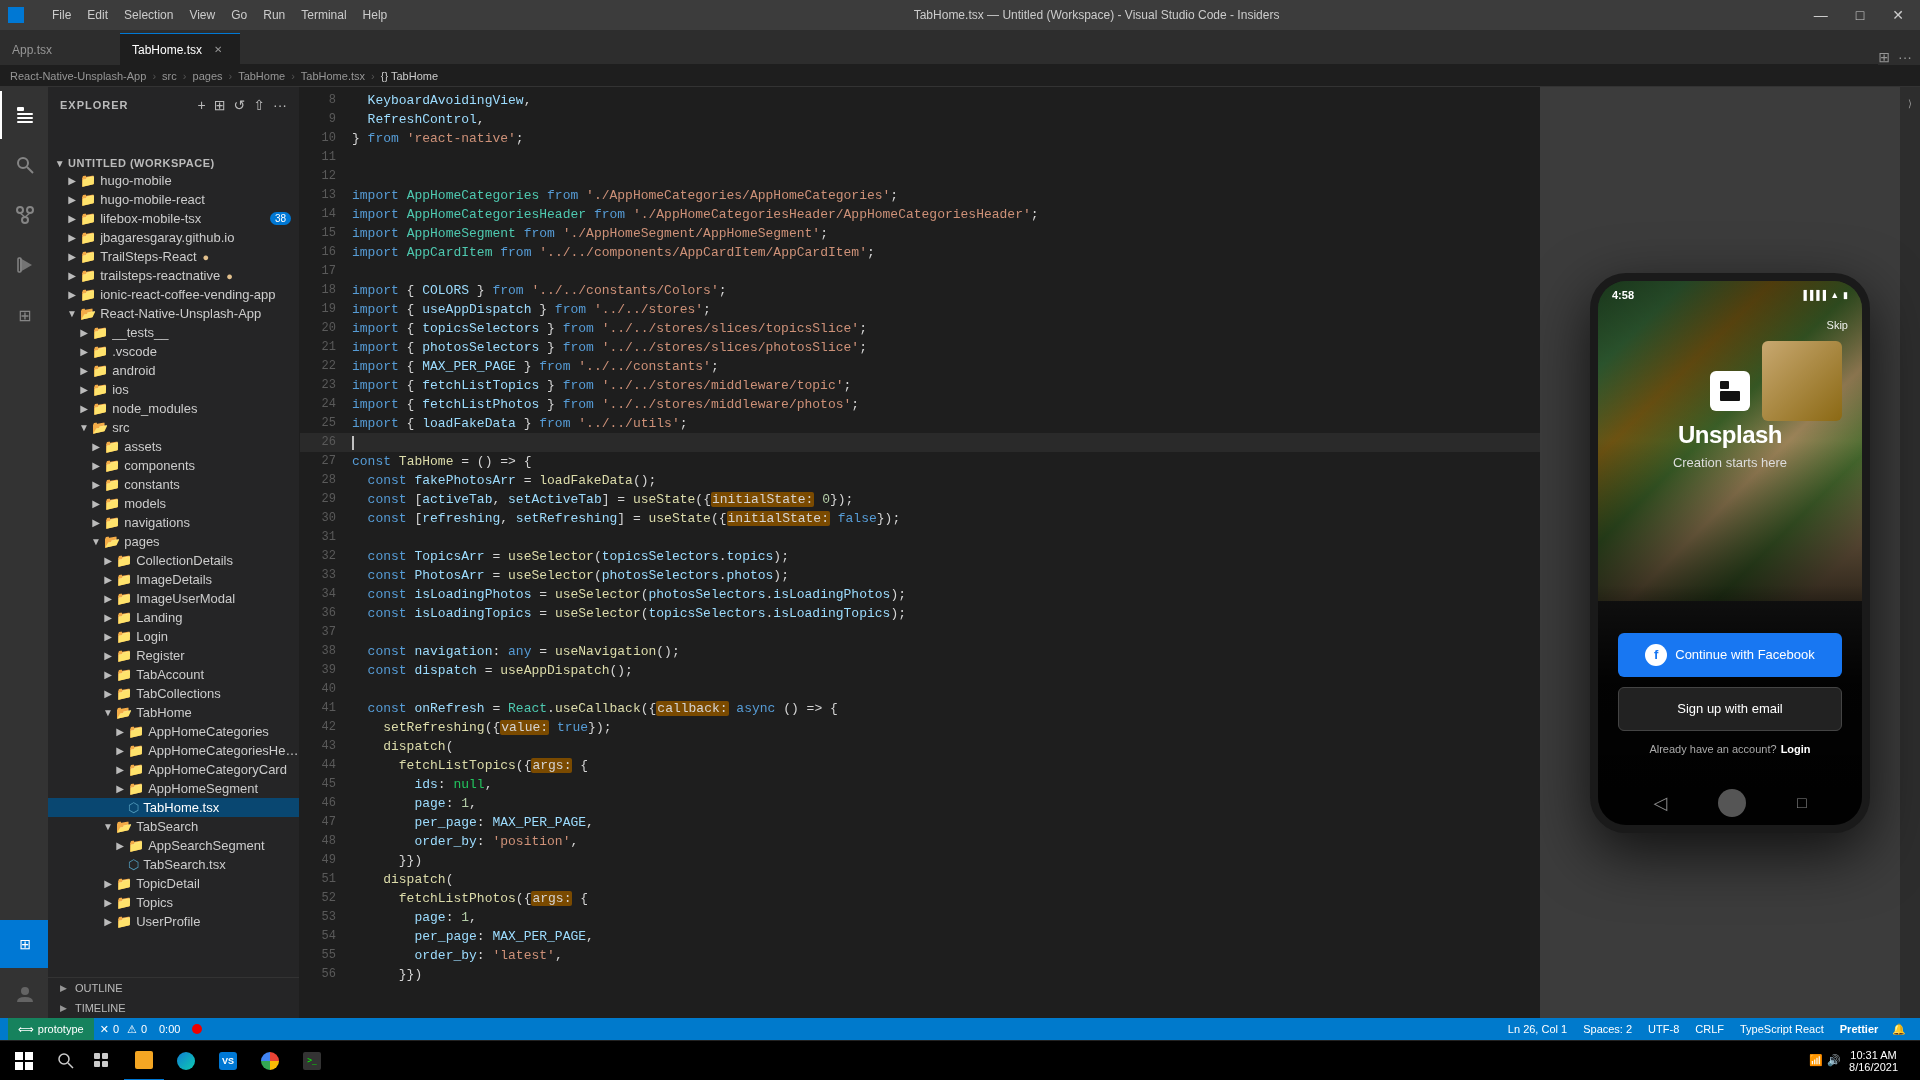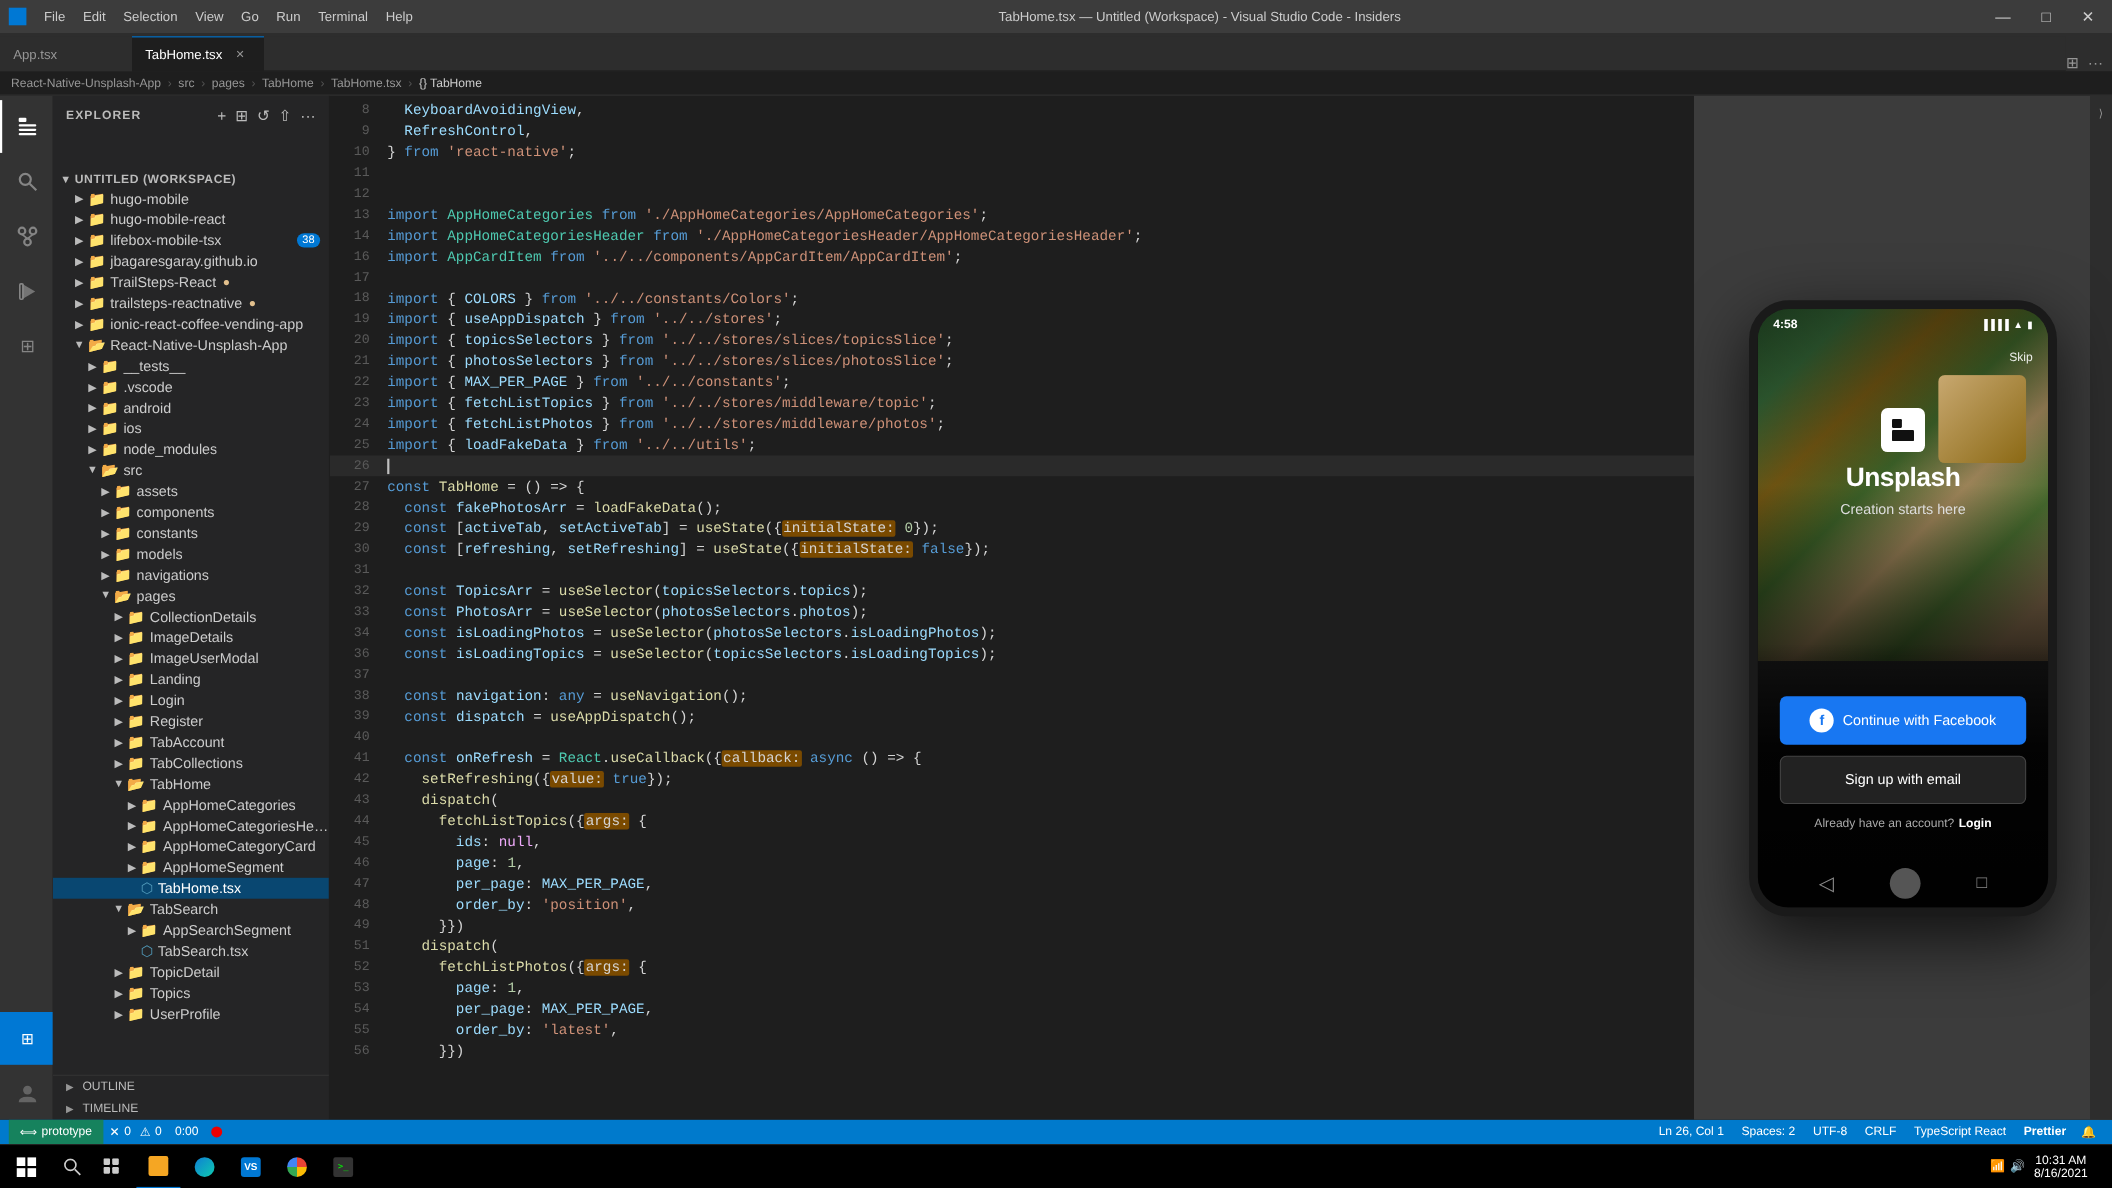--- a/index.html
+++ b/index.html
@@ -3,21 +3,21 @@
   <meta charset="utf-8">
   <style>
     * { margin: 0; padding: 0; box-sizing: border-box; }
     body { width: 1920px; height: 1080px; overflow: hidden; font-family: 'Segoe UI', sans-serif; background: #1e1e1e; display: flex; flex-direction: column; }
 
     
     .title-bar {
       height: 30px; background: #3c3c3c; display: flex; align-items: center; justify-content: space-between;
       padding: 0 8px; flex-shrink: 0;
     }
-    .title-bar-left { display: flex; align-items: center; gap: 16px; }
+    .title-bar-left { display: flex; align-items: center; gap: 28px; }
     .title-bar-menu { display: flex; gap: 16px; }
     .title-bar-menu span { color: #ccc; font-size: 12px; cursor: pointer; }
     .title-bar-center { color: #ccc; font-size: 12px; flex: 1; text-align: center; }
     .title-bar-right { display: flex; gap: 12px; }
     .title-bar-btn { color: #ccc; font-size: 14px; cursor: pointer; padding: 2px 8px; }
     .vscode-icon { width: 16px; height: 16px; background: #0078d4; display: inline-block; }
 
     
     .tab-bar {
       height: 35px; background: #2d2d2d; display: flex; align-items: flex-end; flex-shrink: 0;
@@ -452,20 +452,24 @@
           </div>
         <div class="code-line">
             <span class="line-num">13</span>
             <span class="line-content"><span style="color:#569cd6;">import</span> <span style="color:#4ec9b0;">AppHomeCategories</span> <span style="color:#569cd6;">from</span> <span style="color:#ce9178;">'./AppHomeCategories/AppHomeCategories'</span>;</span>
           </div>
         <div class="code-line">
             <span class="line-num">14</span>
             <span class="line-content"><span style="color:#569cd6;">import</span> <span style="color:#4ec9b0;">AppHomeCategoriesHeader</span> <span style="color:#569cd6;">from</span> <span style="color:#ce9178;">'./AppHomeCategoriesHeader/AppHomeCategoriesHeader'</span>;</span>
           </div>
         <div class="code-line">
+            <span class="line-num">15</span>
+            <span class="line-content"><span style="color:#569cd6;">import</span> <span style="color:#4ec9b0;">AppHomeSegment</span> <span style="color:#569cd6;">from</span> <span style="color:#ce9178;">'./AppHomeSegment/AppHomeSegment'</span>;</span>
+          </div>
+        <div class="code-line">
             <span class="line-num">16</span>
             <span class="line-content"><span style="color:#569cd6;">import</span> <span style="color:#4ec9b0;">AppCardItem</span> <span style="color:#569cd6;">from</span> <span style="color:#ce9178;">'../../components/AppCardItem/AppCardItem'</span>;</span>
           </div>
         <div class="code-line">
             <span class="line-num">17</span>
             <span class="line-content"></span>
           </div>
         <div class="code-line">
             <span class="line-num">18</span>
             <span class="line-content"><span style="color:#569cd6;">import</span> { <span style="color:#9cdcfe;">COLORS</span> } <span style="color:#569cd6;">from</span> <span style="color:#ce9178;">'../../constants/Colors'</span>;</span>
@@ -565,21 +569,21 @@
         <div class="code-line">
             <span class="line-num">43</span>
             <span class="line-content">    <span style="color:#dcdcaa;">dispatch</span>(</span>
           </div>
         <div class="code-line">
             <span class="line-num">44</span>
             <span class="line-content">      <span style="color:#dcdcaa;">fetchListTopics</span>({<span style="background:#7a4a00;border-radius:2px;padding:0 1px;">args:</span> {</span>
           </div>
         <div class="code-line">
             <span class="line-num">45</span>
-            <span class="line-content">        <span style="color:#9cdcfe;">ids</span>: <span style="color:#f0abfc;">null</span>,</span>
+            <span class="line-content">        <span style="color:#9cdcfe;">ids</span>: <span style="color:#22c55e;">null</span>,</span>
           </div>
         <div class="code-line">
             <span class="line-num">46</span>
             <span class="line-content">        <span style="color:#9cdcfe;">page</span>: <span style="color:#b5cea8;">1</span>,</span>
           </div>
         <div class="code-line">
             <span class="line-num">47</span>
             <span class="line-content">        <span style="color:#9cdcfe;">per_page</span>: <span style="color:#9cdcfe;">MAX_PER_PAGE</span>,</span>
           </div>
         <div class="code-line">

